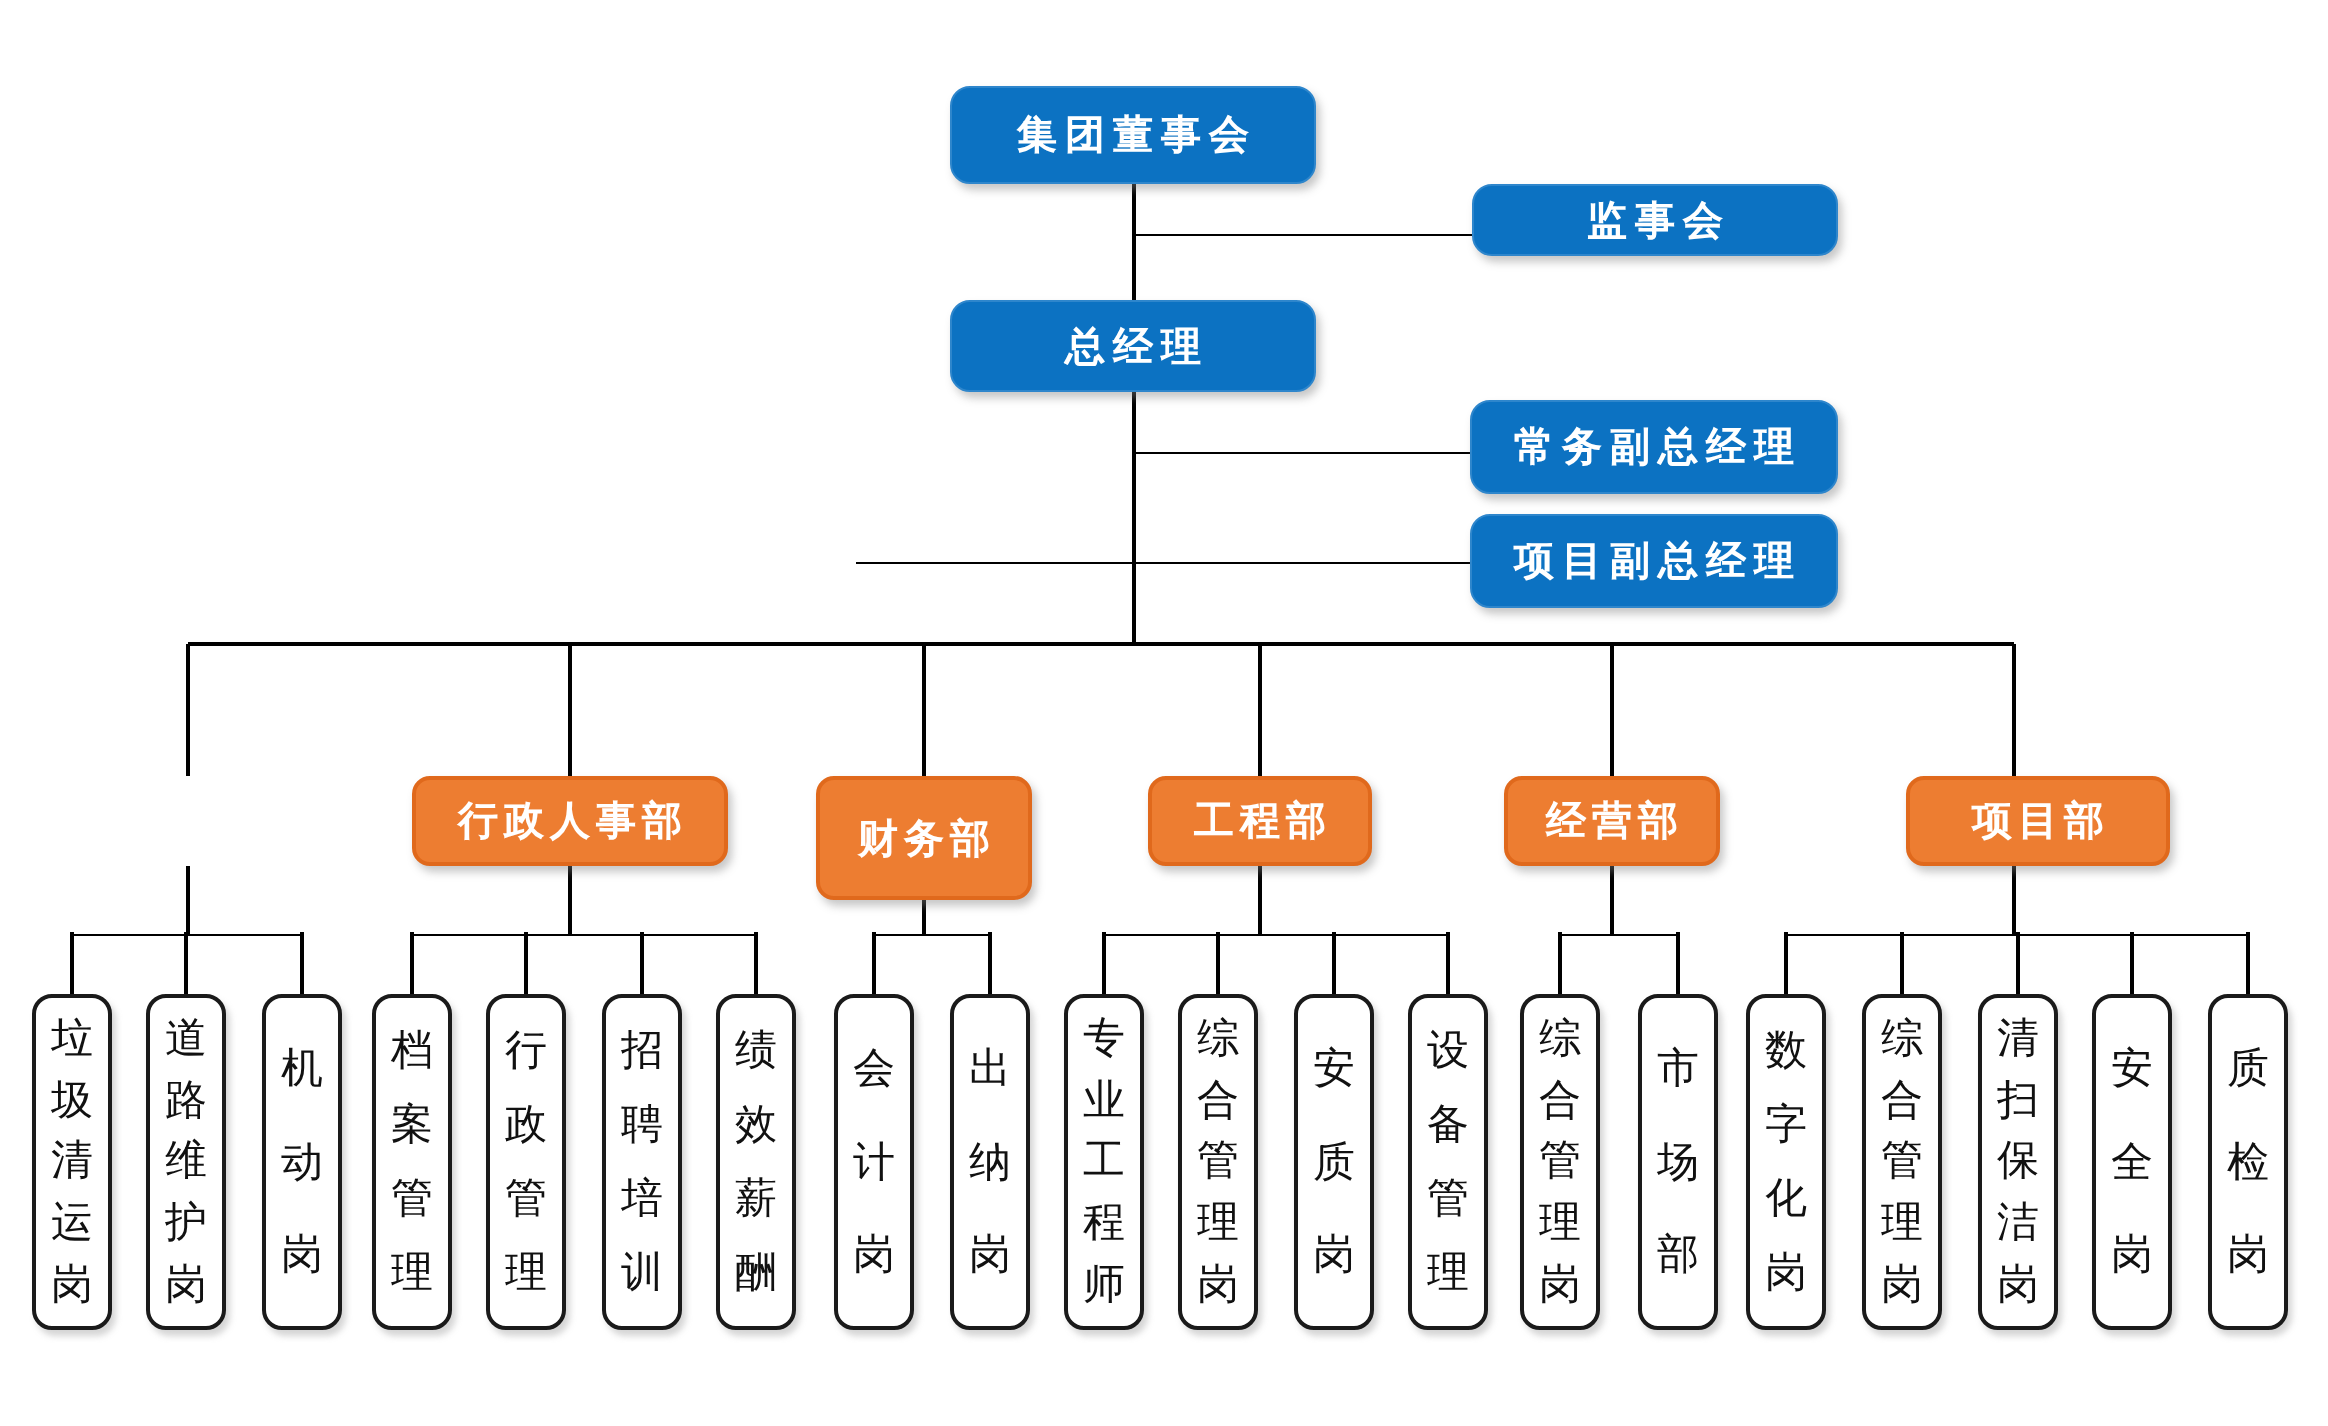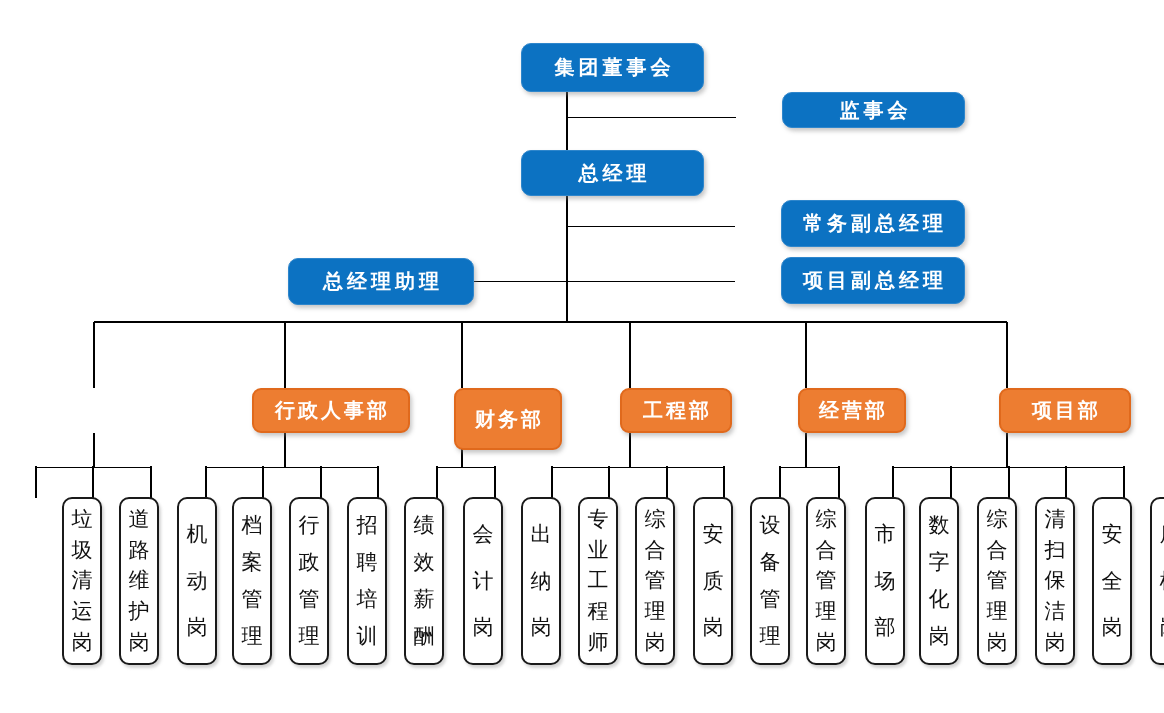--- a/index.html
+++ b/index.html
@@ -2,21 +2,21 @@
 <html><head>
 <meta charset="utf-8">
 <style>
   html,body{margin:0;padding:0;background:#fff;}
   #canvas{
     position:relative;width:1164px;height:713px;background:#ffffff;overflow:hidden;
     font-family:"DejaVu Sans","Liberation Sans",sans-serif;
   }
   .node{
     position:absolute;display:flex;align-items:center;justify-content:center;
-    box-sizing:border-box;z-index:2;text-align:center;margin-left:46px;
+    box-sizing:border-box;z-index:2;text-align:center;
   }
   .exec{
     background:#0c72c2;border:1px solid #2e86cc;border-radius:10px;
     color:#ffffff;font-weight:700;font-size:20px;letter-spacing:4px;padding-left:4px;
     box-shadow:2px 3px 4px rgba(130,130,130,.45);
   }
   .dept{
     background:#ed7d31;border:2px solid #e0691c;border-radius:9px;
     color:#ffffff;font-weight:700;font-size:20px;letter-spacing:3px;padding-left:3px;
     box-shadow:2px 3px 4px rgba(130,130,130,.45);
@@ -36,21 +36,20 @@
 <div id="canvas">
 
   <div class="node exec" style="left:475px;top:43px;width:183px;height:49px;">集团董事会</div>
 
   <div class="node exec" style="left:736px;top:92px;width:183px;height:36px;">监事会</div>
 
   <div class="node exec" style="left:475px;top:150px;width:183px;height:46px;">总经理</div>
 
   <div class="node exec" style="left:735px;top:200px;width:184px;height:47px;">常务副总经理</div>
 
-  <div class="node exec" style="left:242px;top:258px;width:186px;height:47px;">总经理助理</div>
 
   <div class="node exec" style="left:735px;top:257px;width:184px;height:47px;">项目副总经理</div>
 
   <div class="node dept" style="left:206px;top:388px;width:158px;height:45px;">行政人事部</div>
   <div class="node dept" style="left:408px;top:388px;width:108px;height:62px;">财务部</div>
   <div class="node dept" style="left:574px;top:388px;width:112px;height:45px;">工程部</div>
   <div class="node dept" style="left:752px;top:388px;width:108px;height:45px;">经营部</div>
   <div class="node dept" style="left:953px;top:388px;width:132px;height:45px;">项目部</div>
 
   <div class="node pos" style="left:16px;top:497px;width:40px;height:168px;">

